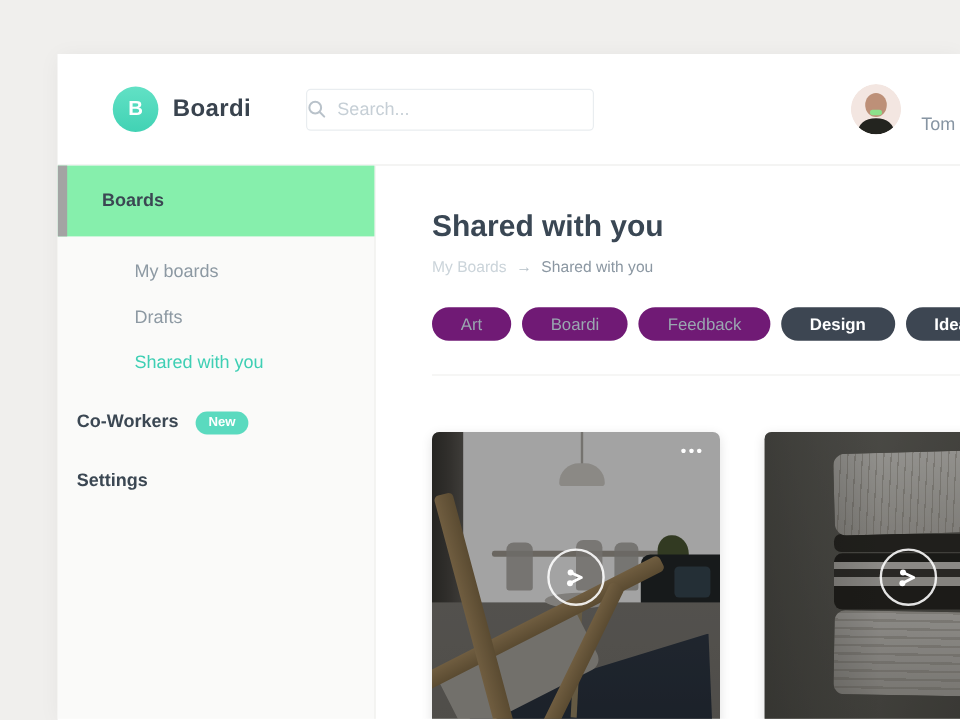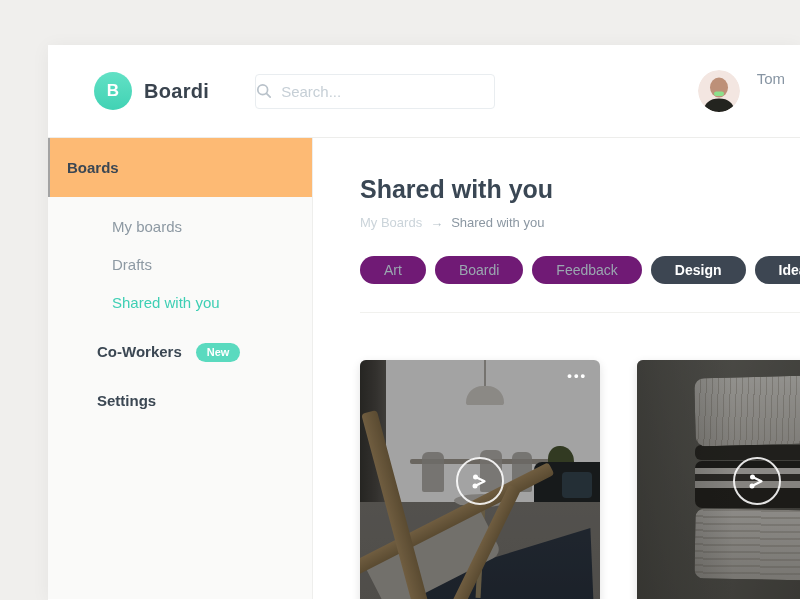--- a/index.html
+++ b/index.html
@@ -20,35 +20,35 @@
   .app-name { margin-left:12px; font-size:20px; font-weight:bold; color:#39434e;
               letter-spacing:0.3px; }
   .search-box { margin-left:46px; width:240px; height:35px;
                 border:1px solid #e9edf0; border-radius:4px;
                 display:flex; align-items:center; background:#fff; }
   .search-box svg { flex-shrink:0; }
   .search-input { border:none; outline:none; margin-left:9px; width:170px;
                   font-size:15px; color:#6b7782; background:transparent;
                   font-family:"Liberation Sans", sans-serif; }
   .search-input::placeholder { color:#c6cfd6; }
-  .header-right { margin-left:auto; display:flex; align-items:flex-start; margin-right:15px; }
+  .header-right { margin-left:auto; display:flex; align-items:flex-end; margin-right:4px; }
   .avatar { width:42px; height:42px; border-radius:50%; overflow:hidden; flex-shrink:0; }
   .user-name { margin-left:17px; font-size:15px; color:#8795a3; }
 
   
   .body-row { display:flex; height:461px; }
   .sidebar { width:265px; flex-shrink:0; background:#fafaf9;
              border-right:1px solid #eeeeec; }
   .menu-label { padding:39px 0 0 32px; height:71px; font-size:13px; color:#a7b1b8; }
   .nav-item { font-size:15px; color:#3b4753; font-weight:bold; cursor:pointer; }
-  .nav-item.top { height:38px; line-height:38px; padding-left:49px; margin-top:11px;
+  .nav-item.top { height:38px; line-height:38px; padding-left:16px; margin-top:11px;
                   display:flex; align-items:center; }
   .nav-item.boards { height:59px; margin-top:0; line-height:59px;
-                     background:#fdba74; border-left:2px solid #a3a3a3;
-                     padding-left:17px; }
+                     background:#86efac; border-left:8px solid #a3a3a3;
+                     padding-left:29px; }
   .nav-item.sub { height:38px; line-height:38px; padding-left:64px;
                   font-weight:normal; color:#8d99a3; }
   .nav-item.sub.selected { color:#3ecfb4; }
   .nav-sub-group { margin-top:11px; }
   .badge-new { margin-left:14px; background:#5adabf; color:#fff; font-size:11px;
                font-weight:bold; border-radius:10px; padding:4px 11px; line-height:1; }
 
   
   .main { flex:1; padding:38px 0 0 47px; overflow:hidden; }
   .page-title { font-size:25px; line-height:27px; font-weight:bold; color:#3a4754; }

